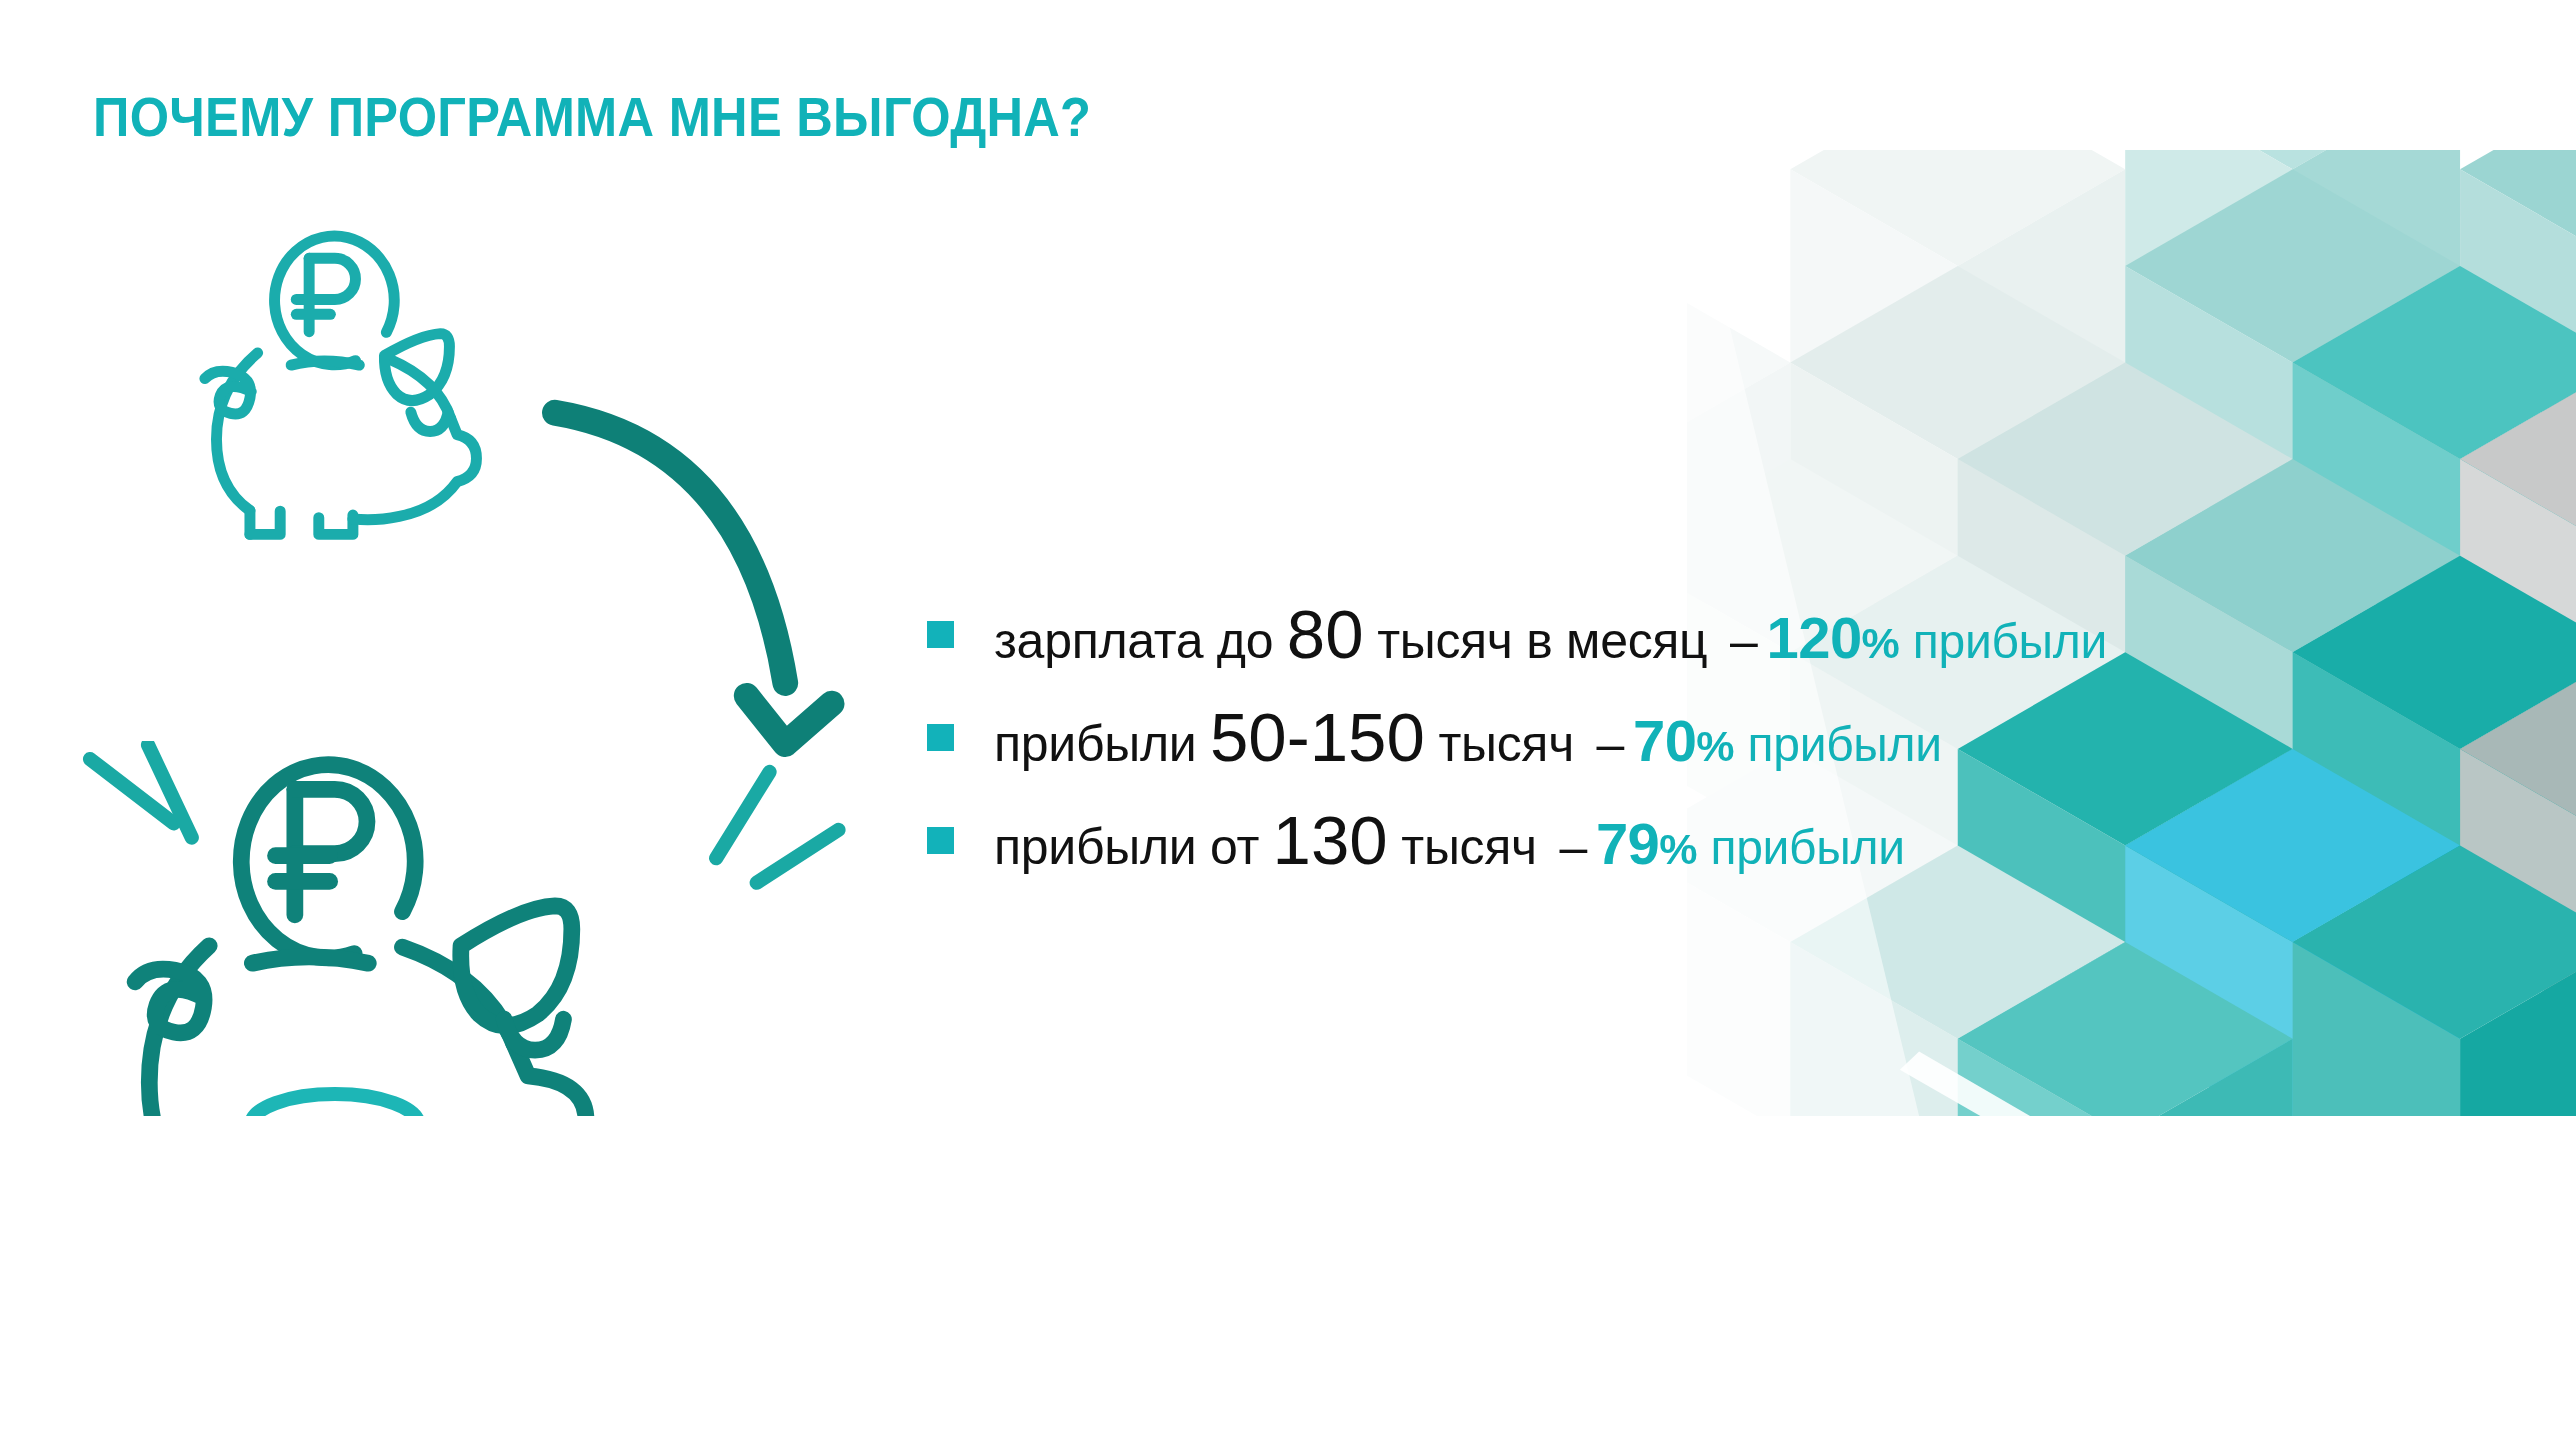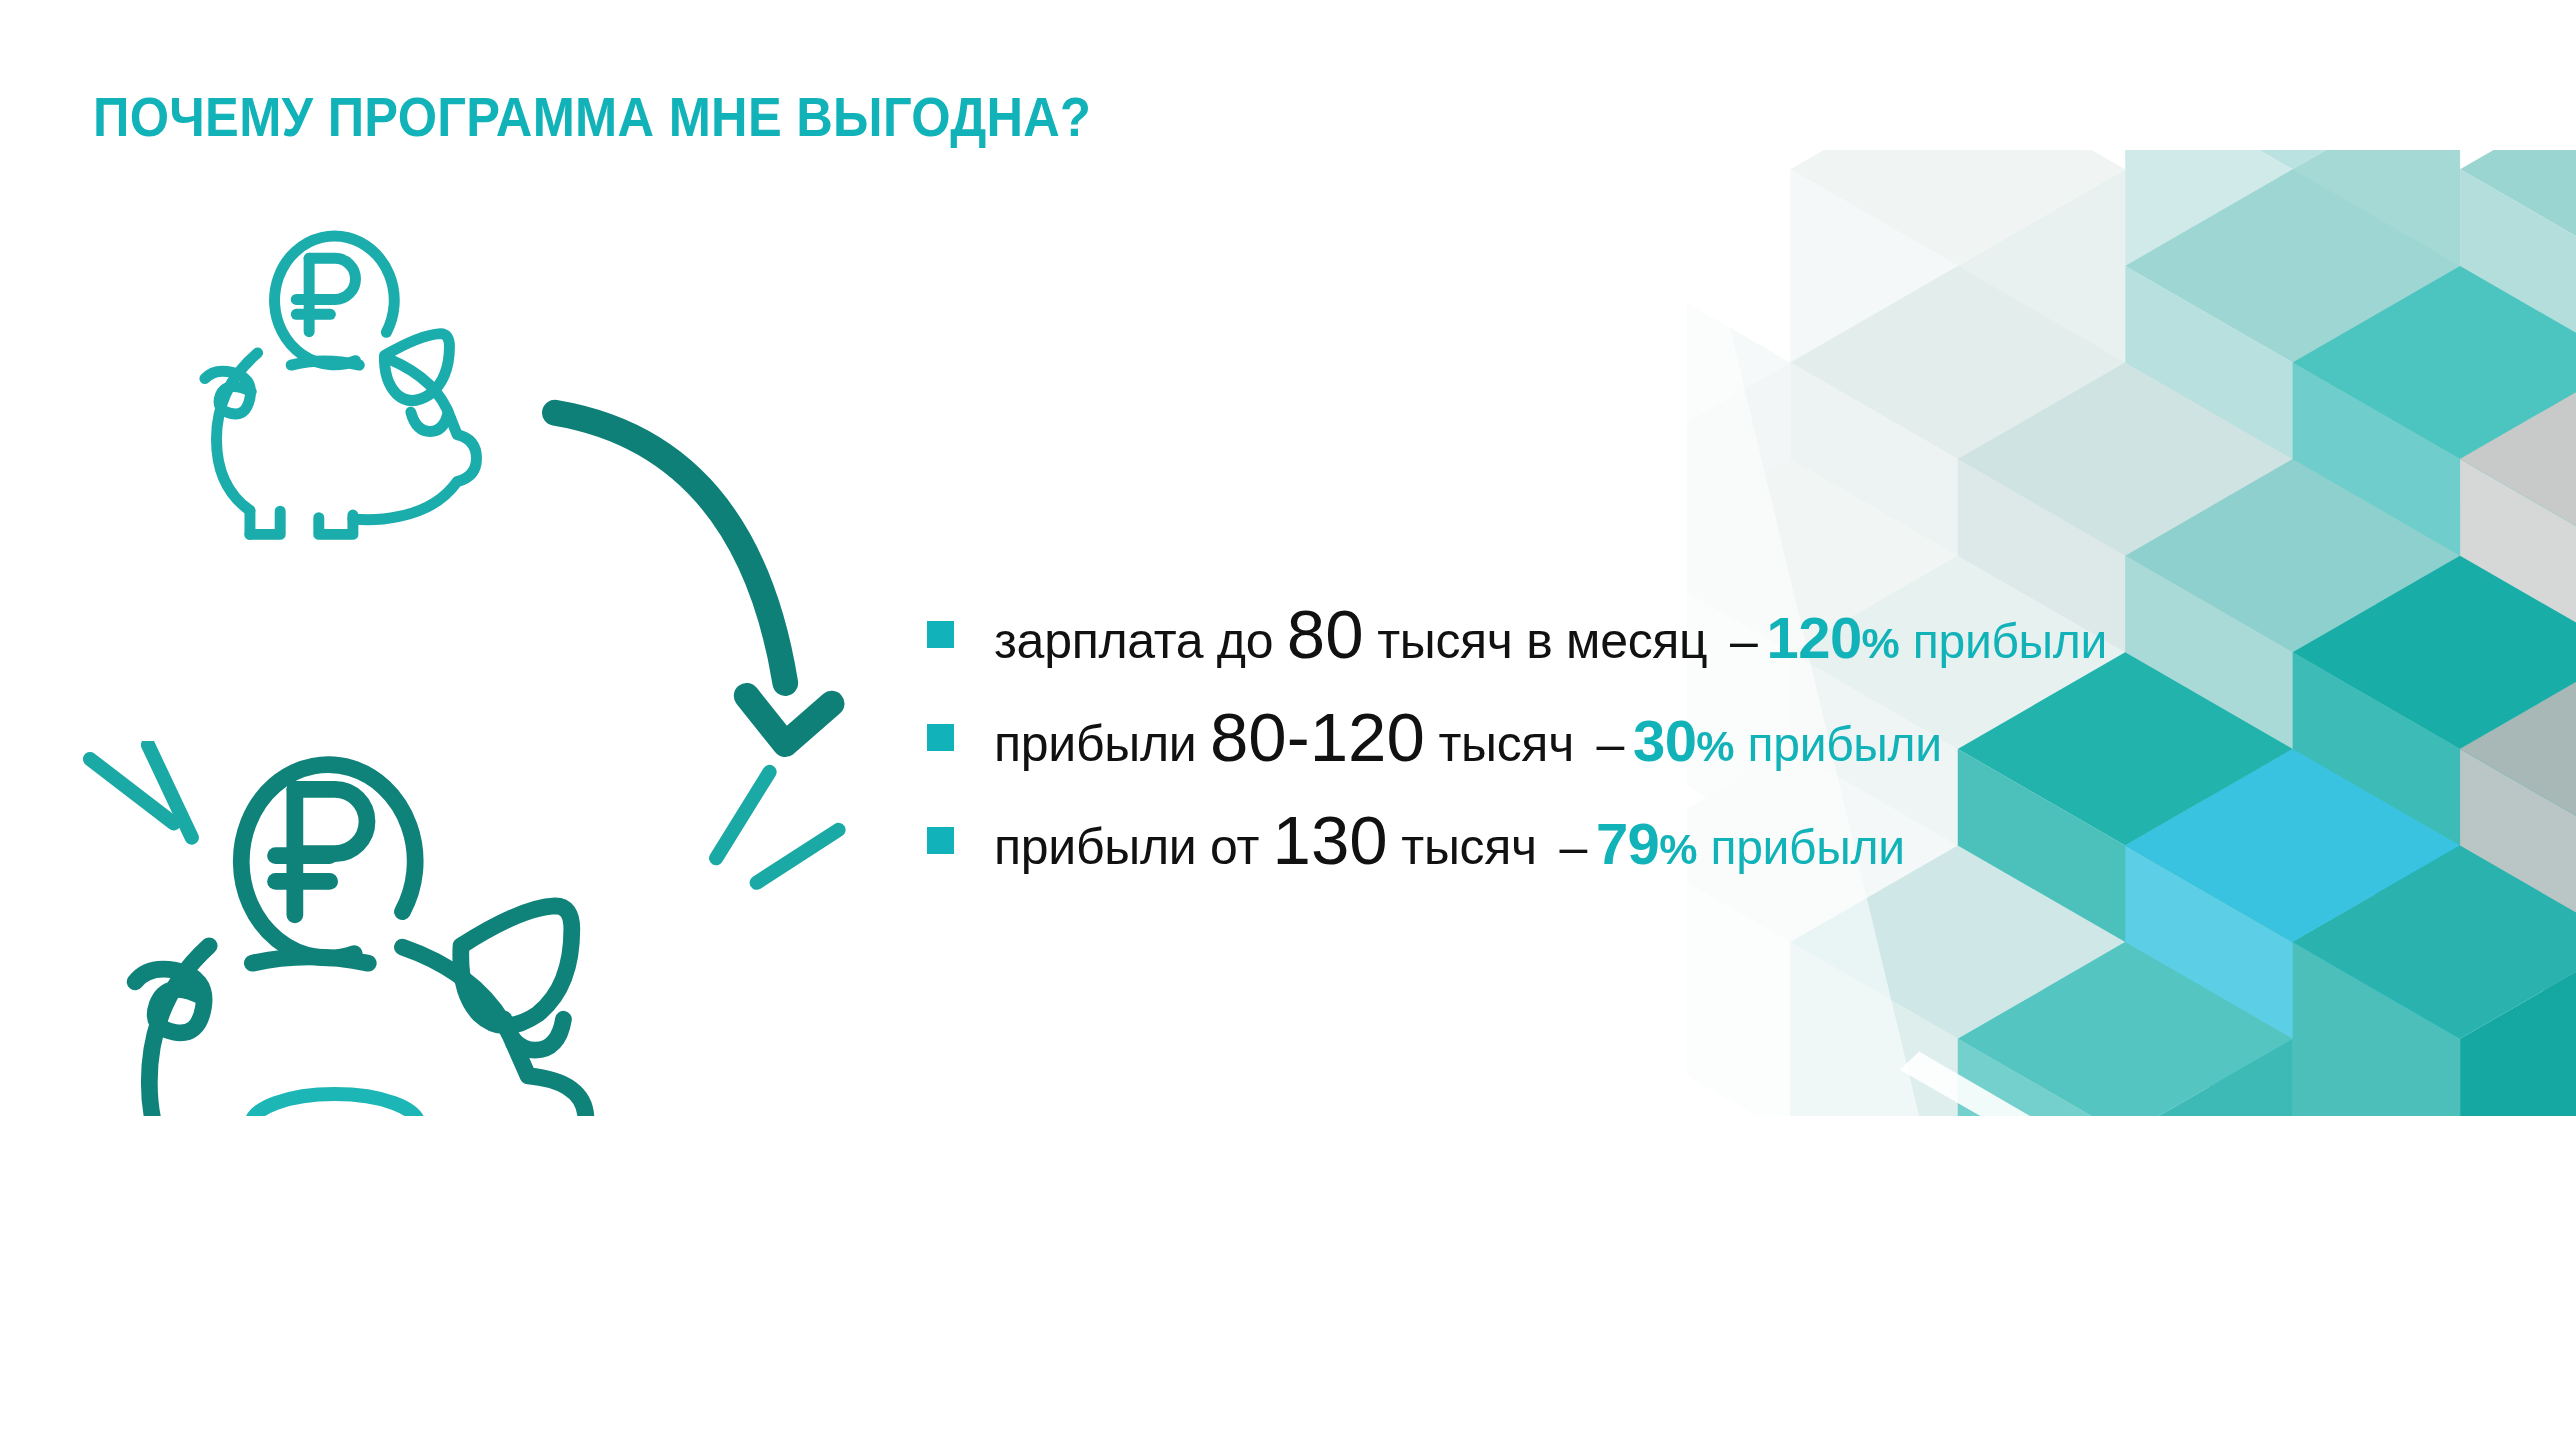--- a/index.html
+++ b/index.html
@@ -254,21 +254,21 @@
 
   <div id="bullets">
 
     <div class="row">
       <span class="sq"></span>
       <span class="txt"><span>зарплата до </span><span class="num">80</span><span> тысяч в месяц </span><span class="dash">–</span><span class="hl">120</span><span class="hl"><span class="pct">%</span></span>&nbsp;<span class="hlw">прибыли</span></span>
     </div>
 
     <div class="row">
       <span class="sq"></span>
-      <span class="txt"><span>прибыли </span><span class="num">80-120</span><span> тысяч </span><span class="dash">–</span><span class="hl">30</span><span class="hl"><span class="pct">%</span></span>&nbsp;<span class="hlw">прибыли</span></span>
+      <span class="txt"><span>прибыли </span><span class="num">50-150</span><span> тысяч </span><span class="dash">–</span><span class="hl">70</span><span class="hl"><span class="pct">%</span></span>&nbsp;<span class="hlw">прибыли</span></span>
     </div>
 
     <div class="row">
       <span class="sq"></span>
       <span class="txt"><span>прибыли от </span><span class="num">130</span><span> тысяч </span><span class="dash">–</span><span class="hl">79</span><span class="hl"><span class="pct">%</span></span>&nbsp;<span class="hlw">прибыли</span></span>
     </div>
 
   </div>
 
   <div id="pageno">6</div>

